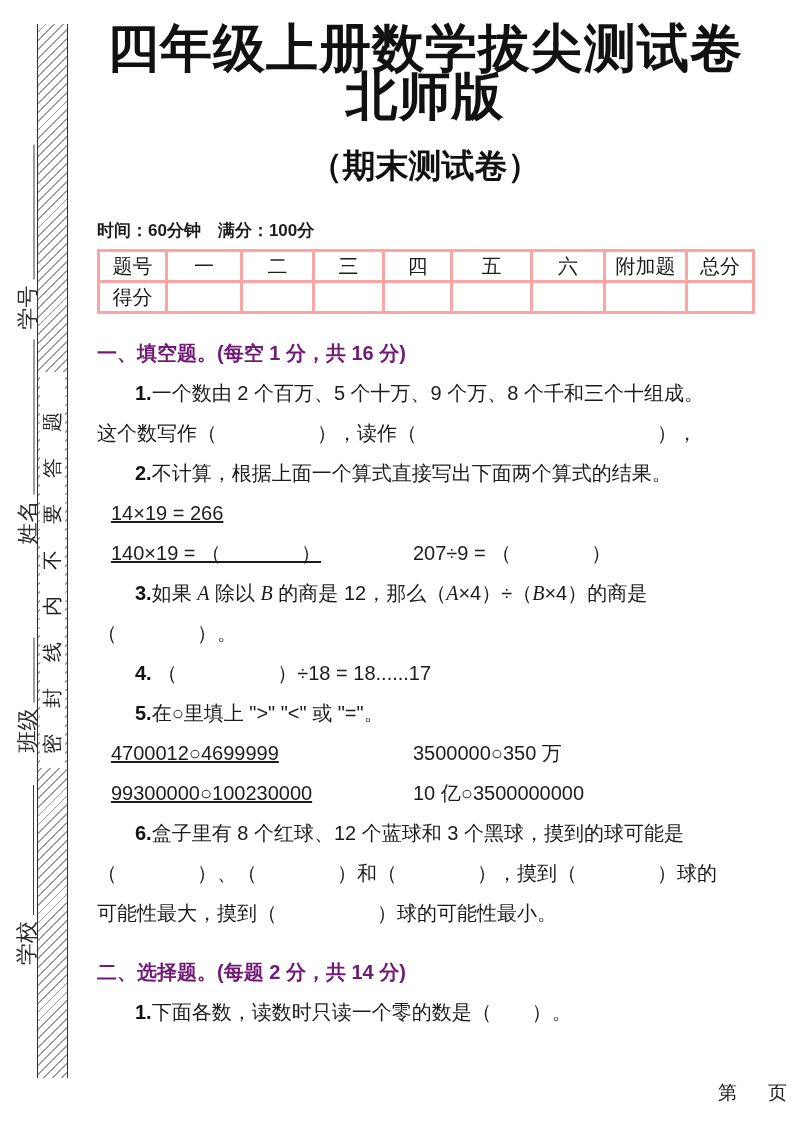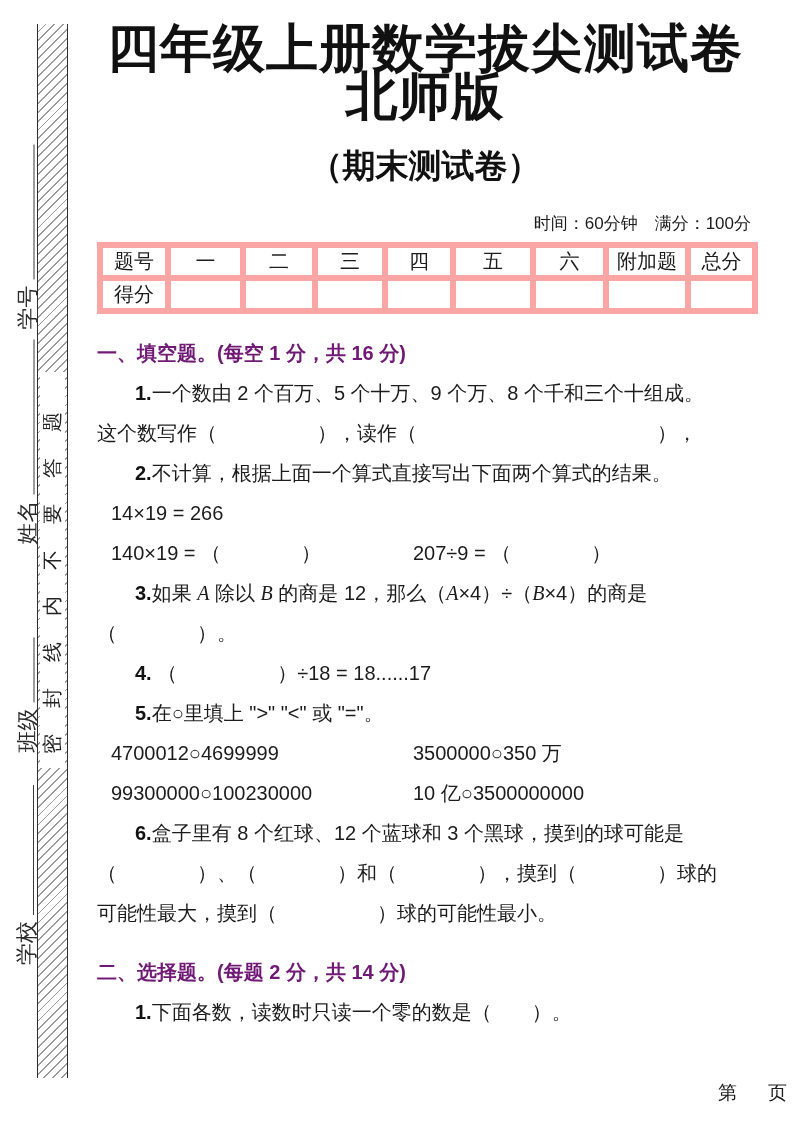--- a/index.html
+++ b/index.html
@@ -39,38 +39,38 @@
   .seal-label.name       { left:-75px; top:430px; width:205px; }
   .seal-label.clazz      { left:-30px; top:683px; width:115px; }
   .seal-label.school     { left:-63px; top:863px; width:180px; }
 
   
   .main { position:absolute; left:97px; top:24px; width:656px; }
   .title { font-size:52px; font-weight:700; text-align:center;
            letter-spacing:1px; line-height:48px; color:#111; }
   .subtitle { font-size:33px; font-weight:700; text-align:center;
               margin-top:26px; line-height:40px; color:#111; }
-  .meta { text-align:right; font-size:17px; margin-top:27px;
-          line-height:22px; padding-right:2px; font-weight:400; }
+  .meta { text-align:left; font-size:17px; margin-top:34px;
+          line-height:22px; padding-right:2px; font-weight:700; }
 
   table.score { border-collapse:collapse; width:655px; margin-top:7px;
                 table-layout:fixed; }
   table.score td {
-    border:6px solid #fca5a5; height:31px; text-align:center;
+    border:3px solid #fca5a5; height:31px; text-align:center;
     font-size:20px; color:#1c1c1c; padding:0 2px;
   }
 
   .section-heading { font-size:20px; font-weight:700; margin-top:19px;
                      line-height:40px; color:#701a75; }
   .q-line { font-size:20px; line-height:40px; white-space:nowrap; }
   .q-line.indent { padding-left:38px; }
   .q-line b { font-weight:700; color:#121212; }
   .q-line i { font-style:italic; font-family:"Liberation Serif","DejaVu Serif",serif; }
   .two-col { display:flex; padding-left:14px; }
-  .two-col .left { width:302px; flex:0 0 302px; }
+  .two-col .left { width:302px; flex:0 0 302px;text-decoration:underline; }
 
   .footer { position:absolute; left:0; width:100%; top:1080px;
             text-align:right; font-size:19px; letter-spacing:6px; }
 </style>
 </head>
 <body>
 
 <div class="page">
 
   <div class="seal-band"></div>

